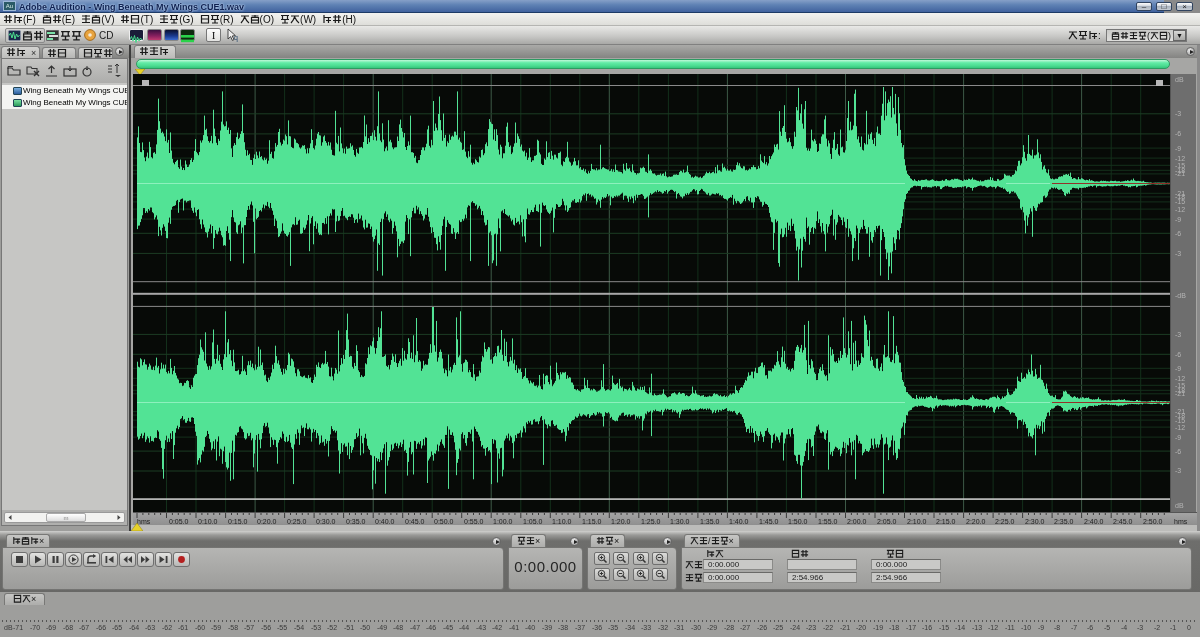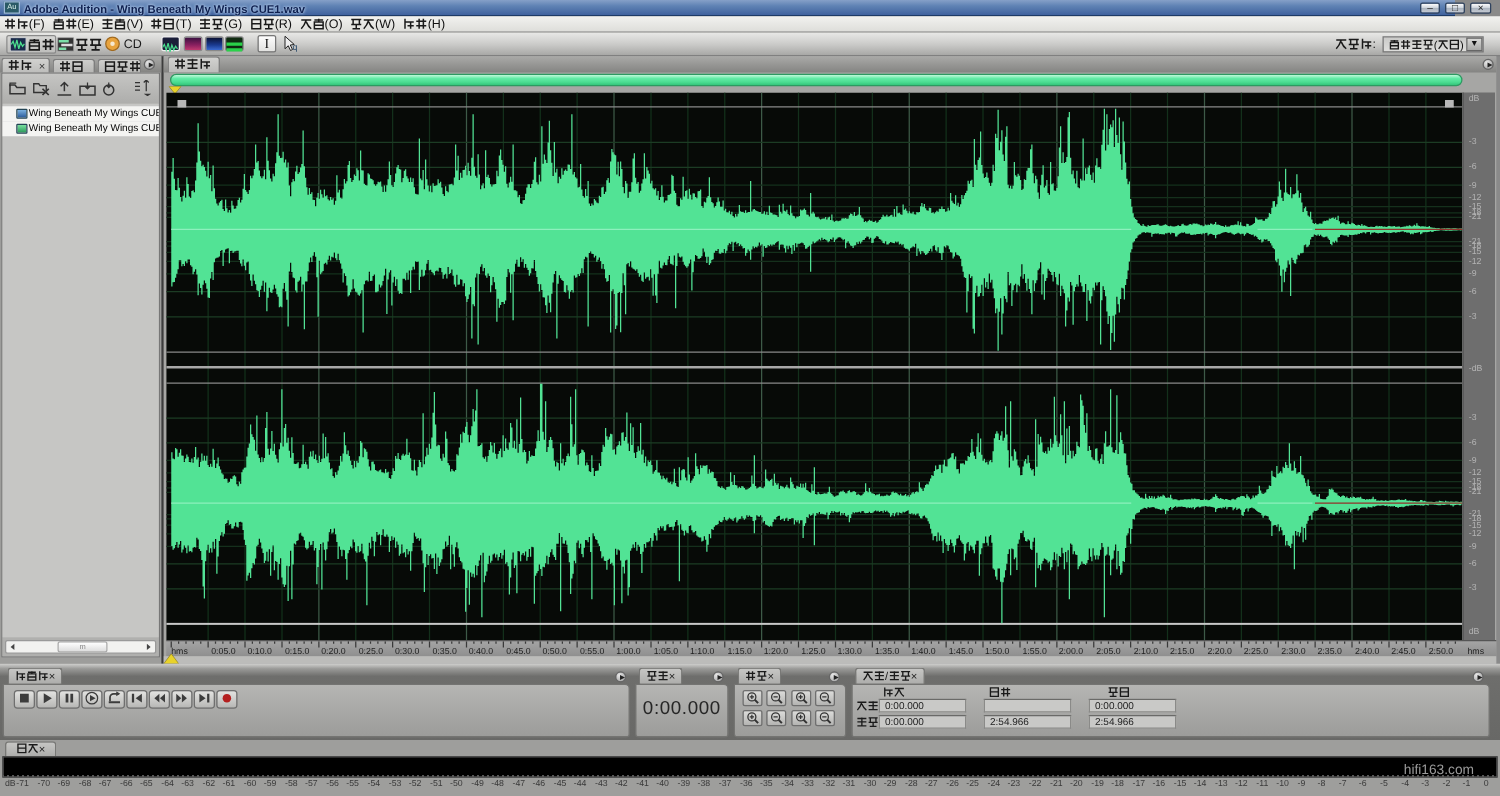--- a/index.html
+++ b/index.html
@@ -763,23 +763,20 @@
         <i></i>
       </div>
 </div>
 
 <div id="level" class="abs">
   <div id="lvltab"><svg width="9" height="9" viewBox="0 0 10 10" style="vertical-align:-12%">
           <path d="M1.5 1.5H8.5V9H1.5ZM1.5 5H8.5" stroke="#1a1a1a" fill="none" stroke-width="1.2"></path>
         </svg><svg width="9" height="9" viewBox="0 0 10 10" style="vertical-align:-12%">
           <path d="M1 2H9M5 2C4 5 2.5 7.5 1 9M5 3.5C6 6 7.5 8 9 9" stroke="#1a1a1a" fill="none" stroke-width="1.2"></path>
         </svg><span class="x">×</span></div>
-  <div id="meter">
-        <div id="watermark">hifi163.com</div>
-      </div>
   <div class="abs" style="left:2px;top:28px;width:1196px;height:2px;background:repeating-linear-gradient(90deg,#555 0,#555 1px,transparent 1px,transparent 4px)"></div>
       <div id="lvlscale">
         <div class="lvl" style="left:2px">dB</div>
         <div class="lvl" style="left:11px">-71</div>
         <div class="lvl" style="left:28px">-70</div>
         <div class="lvl" style="left:44px">-69</div>
         <div class="lvl" style="left:61px">-68</div>
         <div class="lvl" style="left:77px">-67</div>
         <div class="lvl" style="left:94px">-66</div>
         <div class="lvl" style="left:110px">-65</div>

